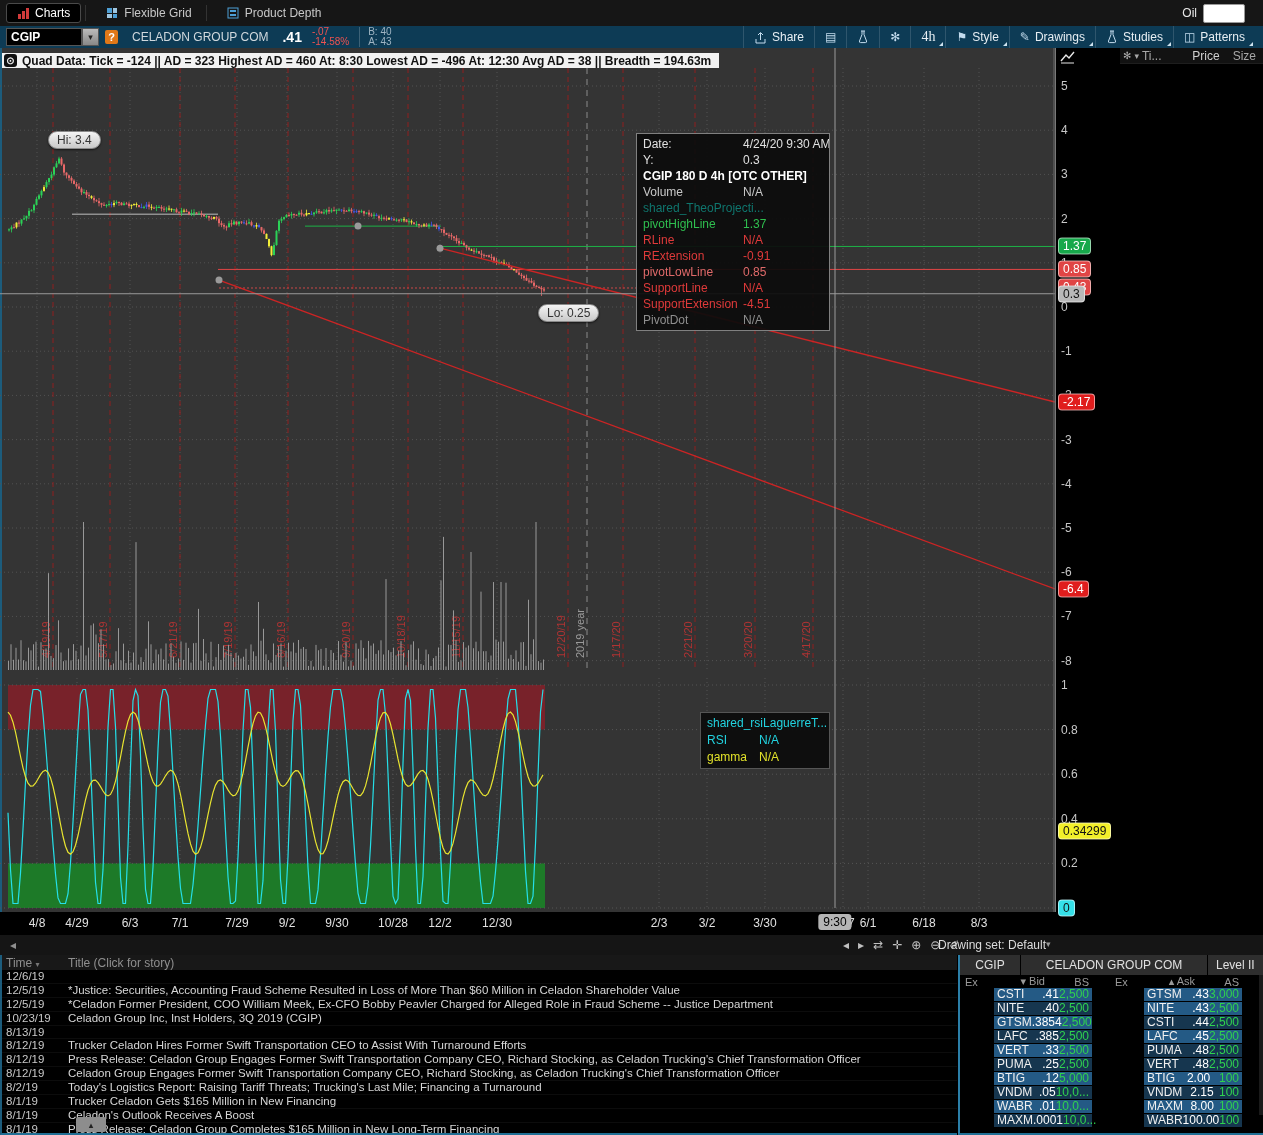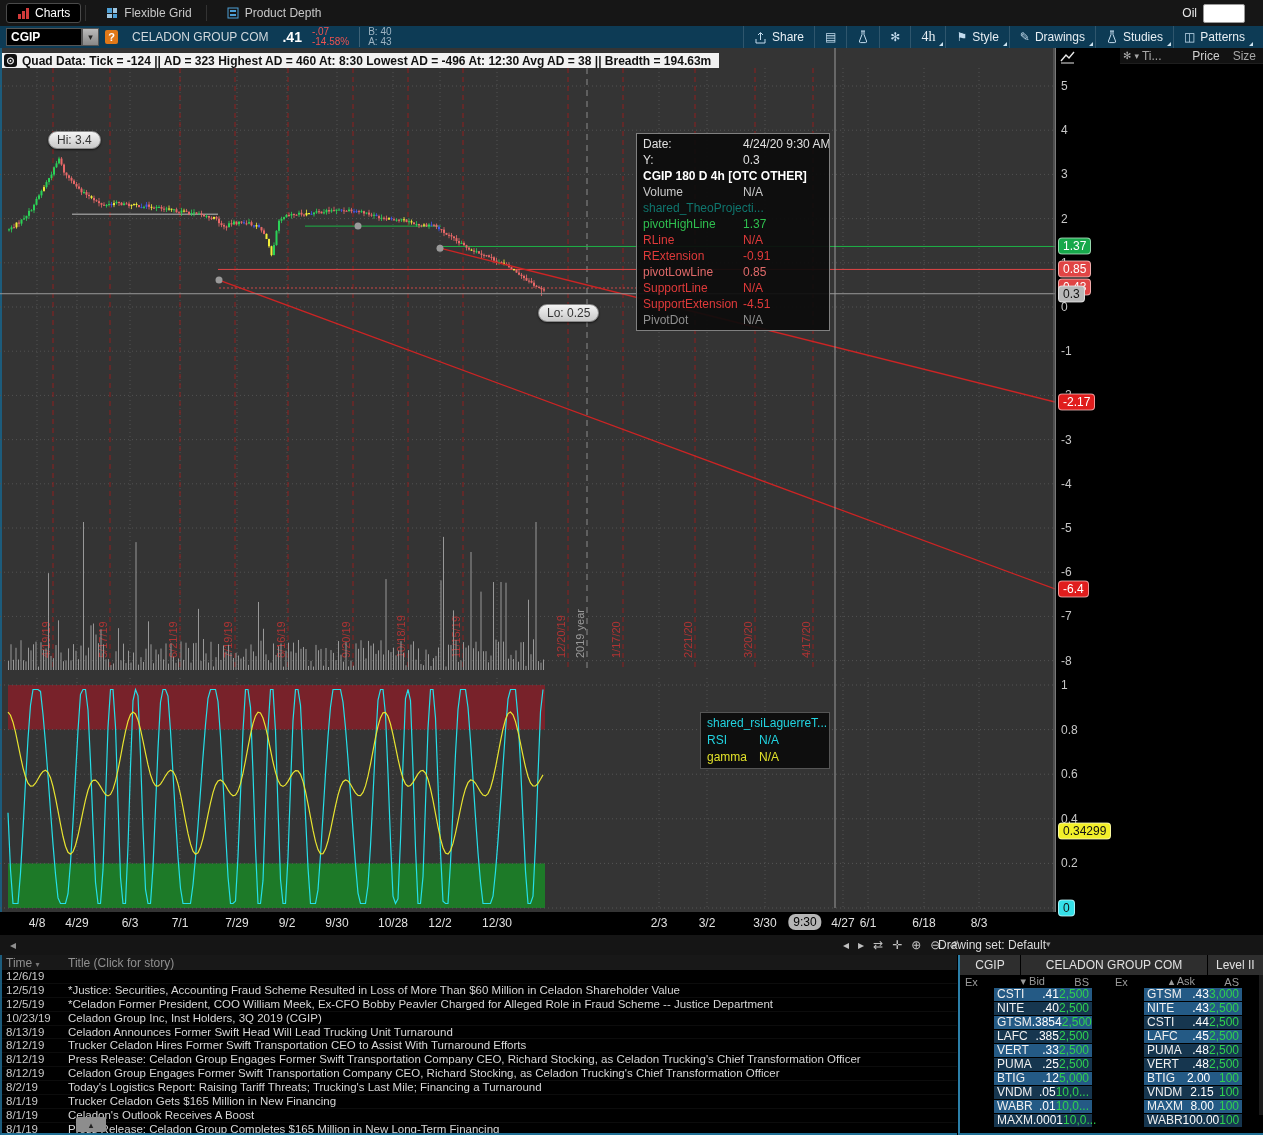--- a/index.html
+++ b/index.html
@@ -1068,21 +1068,21 @@
       <span class="tlab" style="left: 393px;">10/28</span>
       <span class="tlab" style="left: 440px;">12/2</span>
       <span class="tlab" style="left: 497px;">12/30</span>
       <span class="tlab" style="left: 659px;">2/3</span>
       <span class="tlab" style="left: 707px;">3/2</span>
       <span class="tlab" style="left: 765px;">3/30</span>
       <span class="tlab" style="left: 843px;">4/27</span>
       <span class="tlab" style="left: 868px;">6/1</span>
       <span class="tlab" style="left: 924px;">6/18</span>
       <span class="tlab" style="left: 979px;">8/3</span>
-      <div id="cursor-badge" style="left: 805px; border-radius: 7px;">9:30</div>
+      <div id="cursor-badge" style="left: 835px;">9:30</div>
     </div>
 
   <div id="status" class="abs">
     <span class="mini">◂</span>
     <div id="navicons">
         <span>◂</span>
         <span>▸</span>
         <span>⇄</span>
         <span>✛</span>
         <span>⊕</span>
@@ -1109,21 +1109,20 @@
         <div class="nrow">
           <span class="c1">12/5/19</span>
           <span class="c2">*Celadon Former President, COO William Meek, Ex-CFO Bobby Peavler Charged for Alleged Role in Fraud Scheme -- Justice Department</span>
         </div>
         <div class="nrow">
           <span class="c1">10/23/19</span>
           <span class="c2">Celadon Group Inc, Inst Holders, 3Q 2019 (CGIP)</span>
         </div>
         <div class="nrow">
           <span class="c1">8/13/19</span>
-          <span class="c2">Celadon Announces Former Swift Head Will Lead Trucking Unit Turnaround</span>
         </div>
         <div class="nrow">
           <span class="c1">8/12/19</span>
           <span class="c2">Trucker Celadon Hires Former Swift Transportation CEO to Assist With Turnaround Efforts</span>
         </div>
         <div class="nrow">
           <span class="c1">8/12/19</span>
           <span class="c2">Press Release: Celadon Group Engages Former Swift Transportation Company CEO, Richard Stocking, as Celadon Trucking's Chief Transformation Officer</span>
         </div>
         <div class="nrow">

